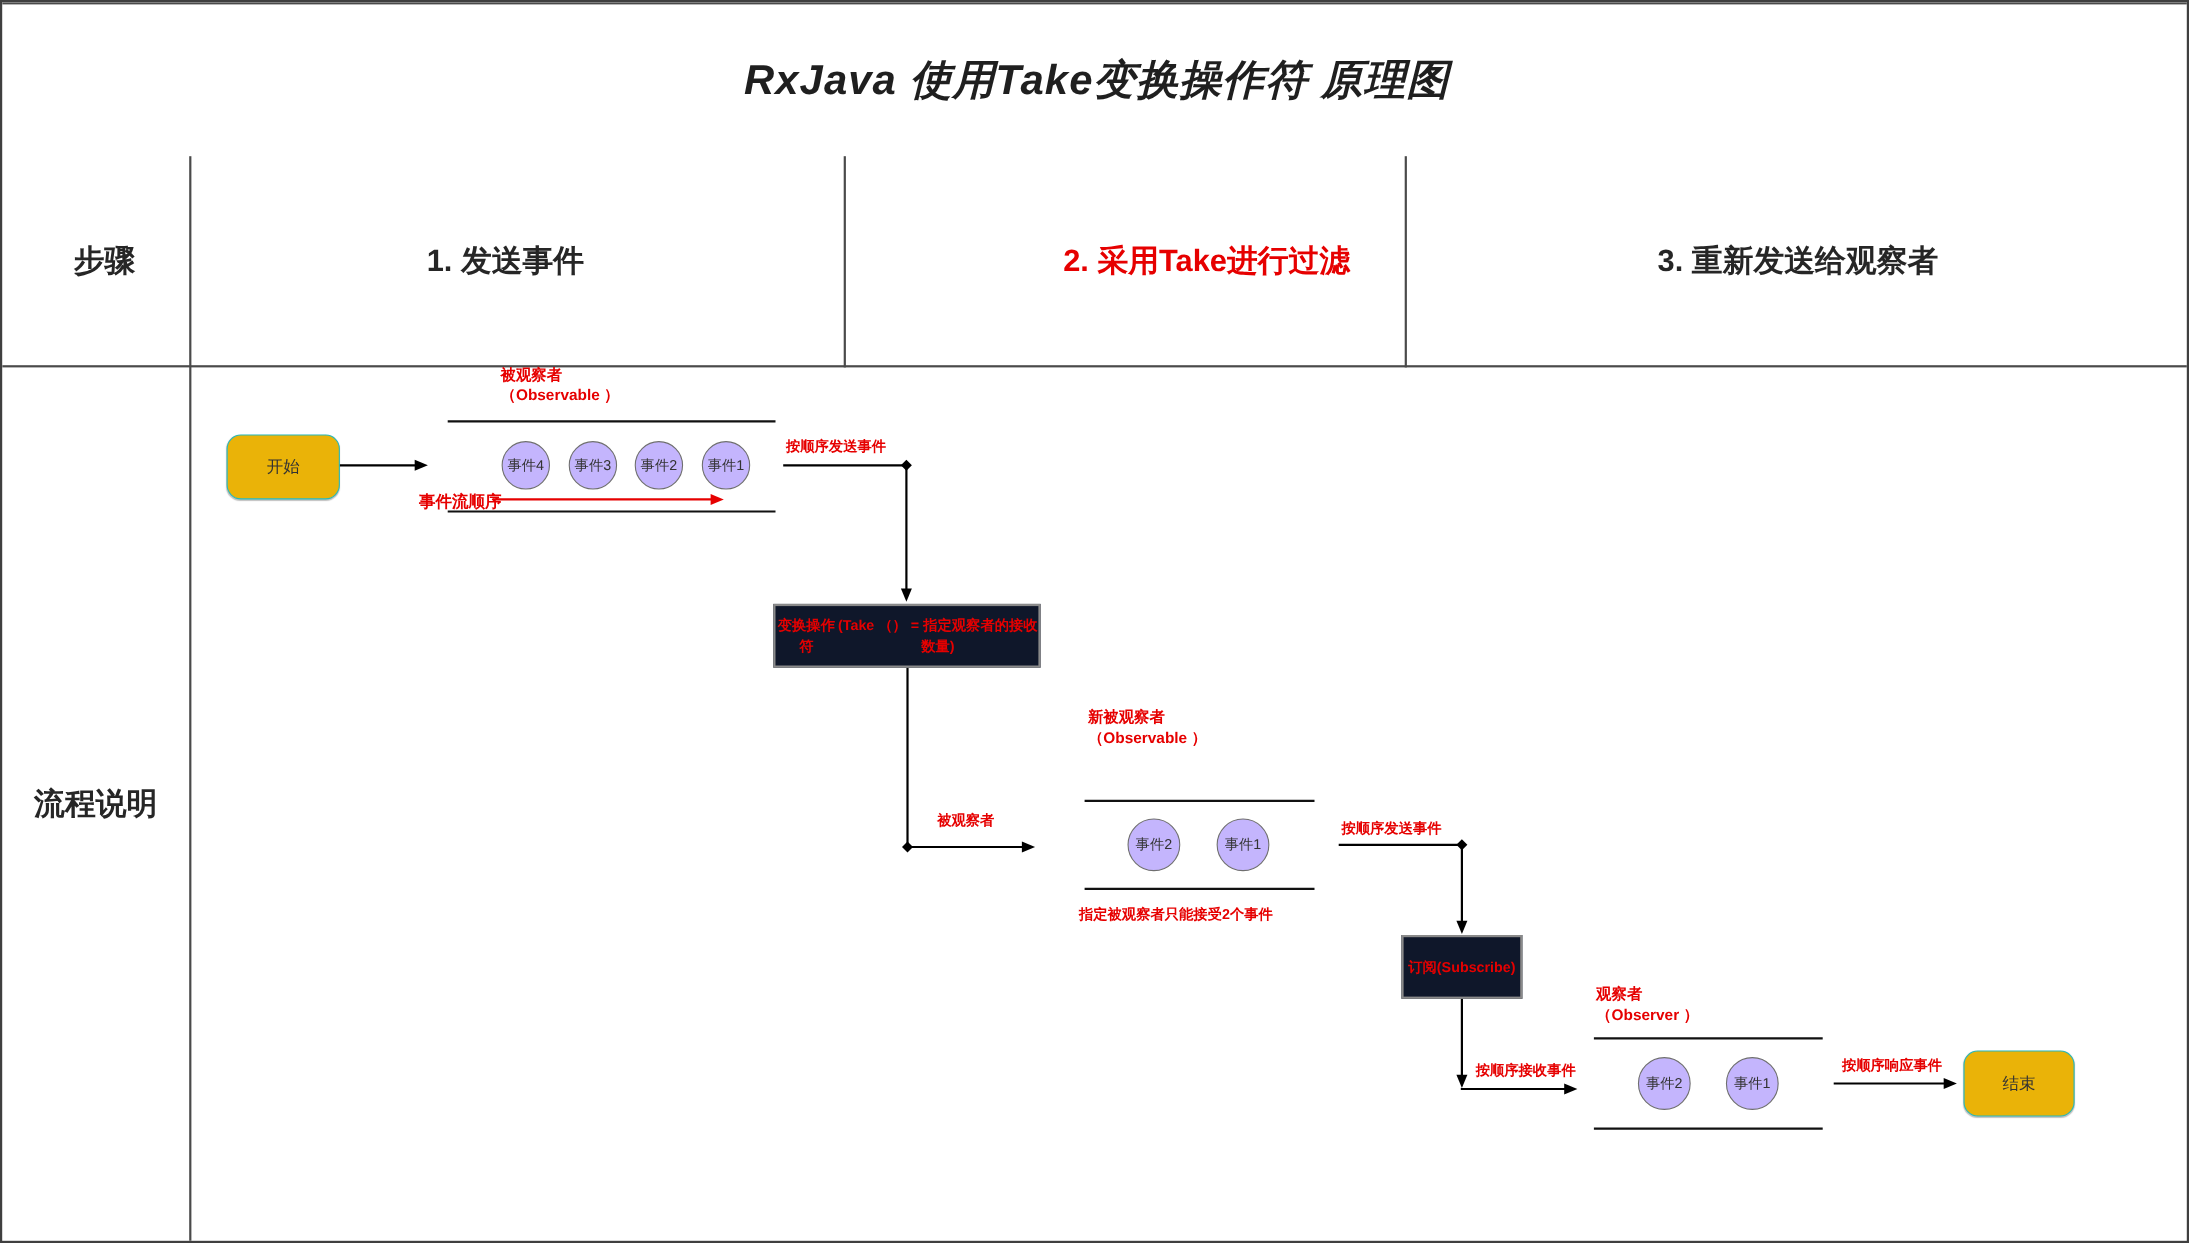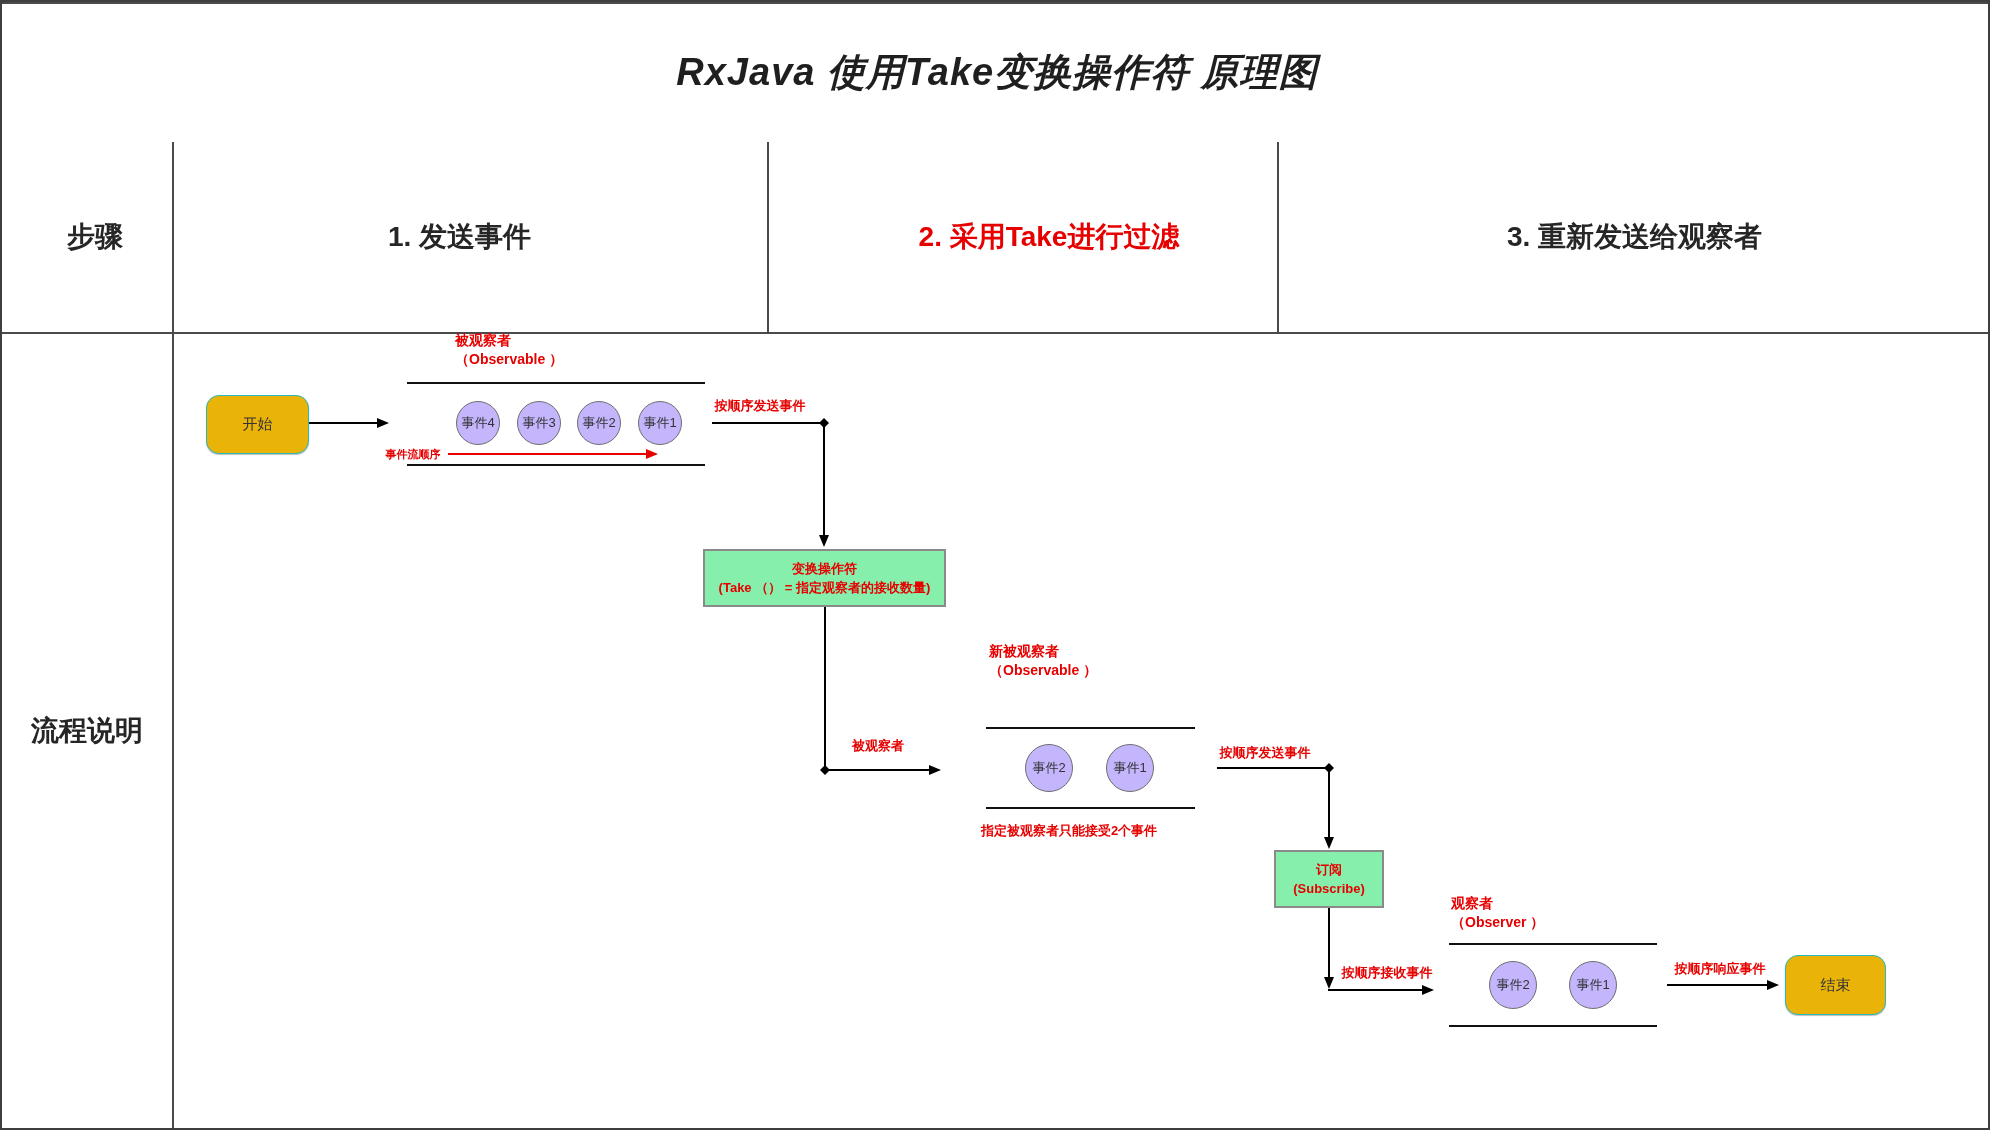--- a/index.html
+++ b/index.html
@@ -14,40 +14,40 @@
   .tline{position:absolute;background:#4a4a4a;}
   .title{font-size:38px;font-weight:bold;font-style:italic;color:#1f1f1f;letter-spacing:1px;}
   .hdr{font-size:28px;font-weight:bold;color:#262626;}
   .hdr.red{color:#e60000;}
   .node{
     position:absolute;background:#eab308;border:1.5px solid #27b9b9;border-radius:13px;
     display:flex;align-items:center;justify-content:center;
     font-size:15px;color:#333;box-shadow:0 1px 1px rgba(0,0,0,0.25);
   }
   .obox{
-    position:absolute;background:#86efac;border:2px solid #8a8a8a;
-    display:flex;flex-direction:column;align-items:center;justify-content:center;
+    position:absolute;background:#0f172a;border:2px solid #8a8a8a;
+    display:flex;flex-direction:row;align-items:center;justify-content:center;
     color:#e60000;font-size:13px;font-weight:bold;line-height:19px;text-align:center;
   }
   .circle{
     position:absolute;background:#c4b5fd;border:1.5px solid #6f6f6f;border-radius:50%;
     display:flex;align-items:center;justify-content:center;
     font-size:13px;color:#333;box-sizing:border-box;
   }
   .c44{width:44px;height:44px;}
   .c48{width:48px;height:48px;}
   .stitle{
     position:absolute;width:200px;text-align:left;color:#e60000;
     font-size:14px;font-weight:bold;line-height:19px;
   }
   .rlabel{
     position:absolute;color:#e60000;font-size:13px;font-weight:bold;
     text-align:center;white-space:nowrap;
   }
-  .rlabel.small{font-size:11px;}
+  .rlabel.small{font-size:15px;}
   svg.wires{position:absolute;left:0;top:0;pointer-events:none;}
 </style>
 </head>
 <body>
 
 <div class="canvas">
 
   <div class="tline" style="left:0;top:140;width:1990px;height:2px;"></div>
   <div class="tline" style="left:0;top:330px;width:1990px;height:2px;"></div>
   <div class="tline" style="left:170px;top:140px;width:2px;height:988px;"></div>
@@ -57,21 +57,21 @@
   <div class="abs cell" style="left:0;top:0;width:1990px;height:140px;">
     <span class="title">RxJava 使用Take变换操作符 原理图</span>
   </div>
 
   <div class="abs cell hdr" style="left:0;top:140px;width:186px;height:190px;">
     <span>步骤</span>
   </div>
   <div class="abs cell hdr" style="left:160px;top:140px;width:595px;height:190px;">
     <span>1. 发送事件</span>
   </div>
-  <div class="abs cell hdr red" style="left:765px;top:140px;width:564px;height:190px;">
+  <div class="abs cell hdr red" style="left:765px;top:140px;width:564px;height:190px;padding-left:48px;">
     <span>2. 采用Take进行过滤</span>
   </div>
   <div class="abs cell hdr" style="left:1275px;top:140px;width:715px;height:190px;">
     <span>3. 重新发送给观察者</span>
   </div>
   <div class="abs cell hdr" style="left:0;top:330px;width:170px;height:798px;">
     <span>流程说明</span>
   </div>
 
   <svg class="wires" width="1990" height="1130" viewBox="0 0 1990 1130">

